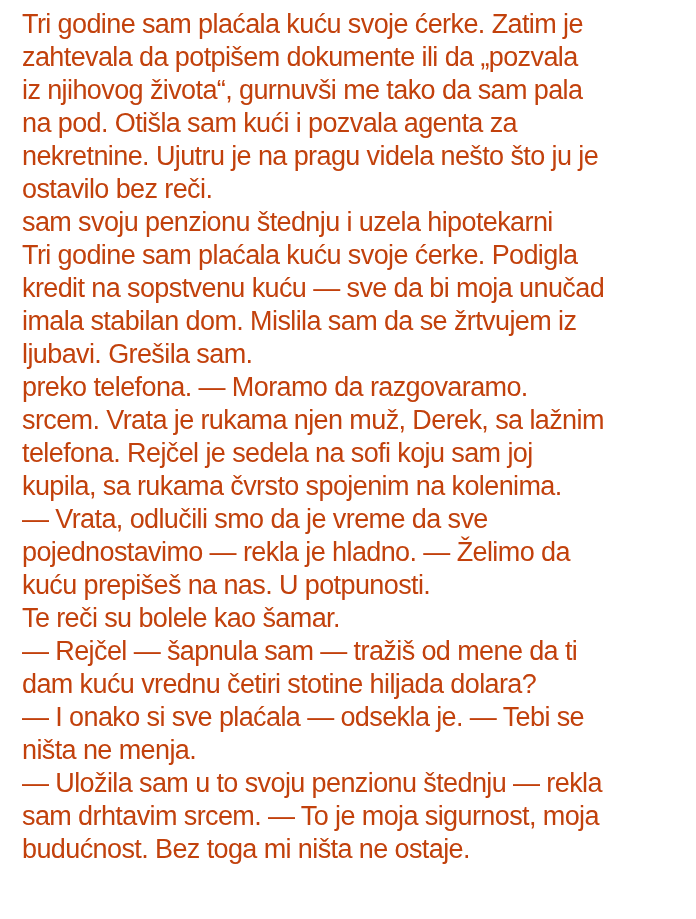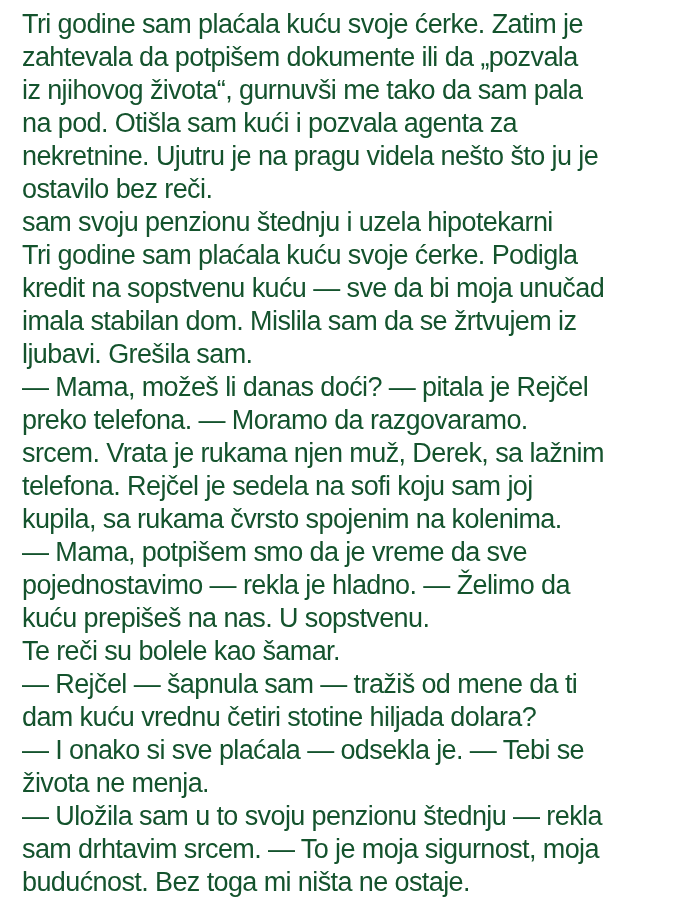--- a/index.html
+++ b/index.html
@@ -29,59 +29,58 @@
     margin: 0;
   }
   .line {
     height: 33px;
     white-space: pre;
   }
 </style>
 </head>
 <body>
 
-<div class="story" style="background: rgb(255, 255, 255); color: #14532d;">
+<div class="story" style="background: rgb(255, 255, 255); color: #c2410c;">
     <div class="paragraph">
       <div class="line">Tri godine sam plaćala kuću svoje ćerke. Zatim je</div>
       <div class="line">zahtevala da potpišem dokumente ili da „pozvala</div>
       <div class="line">iz njihovog života“, gurnuvši me tako da sam pala</div>
       <div class="line">na pod. Otišla sam kući i pozvala agenta za</div>
       <div class="line">nekretnine. Ujutru je na pragu videla nešto što ju je</div>
       <div class="line">ostavilo bez reči.</div>
     </div>
     <div class="paragraph">
       <div class="line">sam svoju penzionu štednju i uzela hipotekarni</div>
       <div class="line">Tri godine sam plaćala kuću svoje ćerke. Podigla</div>
       <div class="line">kredit na sopstvenu kuću — sve da bi moja unučad</div>
       <div class="line">imala stabilan dom. Mislila sam da se žrtvujem iz</div>
       <div class="line">ljubavi. Grešila sam.</div>
     </div>
     <div class="paragraph">
-      <div class="line">— Mama, možeš li danas doći? — pitala je Rejčel</div>
       <div class="line">preko telefona. — Moramo da razgovaramo.</div>
     </div>
     <div class="paragraph">
       <div class="line">srcem. Vrata je rukama njen muž, Derek, sa lažnim</div>
       <div class="line">telefona. Rejčel je sedela na sofi koju sam joj</div>
       <div class="line">kupila, sa rukama čvrsto spojenim na kolenima.</div>
     </div>
     <div class="paragraph">
-      <div class="line">— Mama, potpišem smo da je vreme da sve</div>
+      <div class="line">— Vrata, odlučili smo da je vreme da sve</div>
       <div class="line">pojednostavimo — rekla je hladno. — Želimo da</div>
-      <div class="line">kuću prepišeš na nas. U sopstvenu.</div>
+      <div class="line">kuću prepišeš na nas. U potpunosti.</div>
     </div>
     <div class="paragraph">
       <div class="line">Te reči su bolele kao šamar.</div>
     </div>
     <div class="paragraph">
       <div class="line">— Rejčel — šapnula sam — tražiš od mene da ti</div>
       <div class="line">dam kuću vrednu četiri stotine hiljada dolara?</div>
     </div>
     <div class="paragraph">
       <div class="line">— I onako si sve plaćala — odsekla je. — Tebi se</div>
-      <div class="line">života ne menja.</div>
+      <div class="line">ništa ne menja.</div>
     </div>
     <div class="paragraph">
       <div class="line">— Uložila sam u to svoju penzionu štednju — rekla</div>
       <div class="line">sam drhtavim srcem. — To je moja sigurnost, moja</div>
       <div class="line">budućnost. Bez toga mi ništa ne ostaje.</div>
     </div>
   </div>
 
 </body></html>

